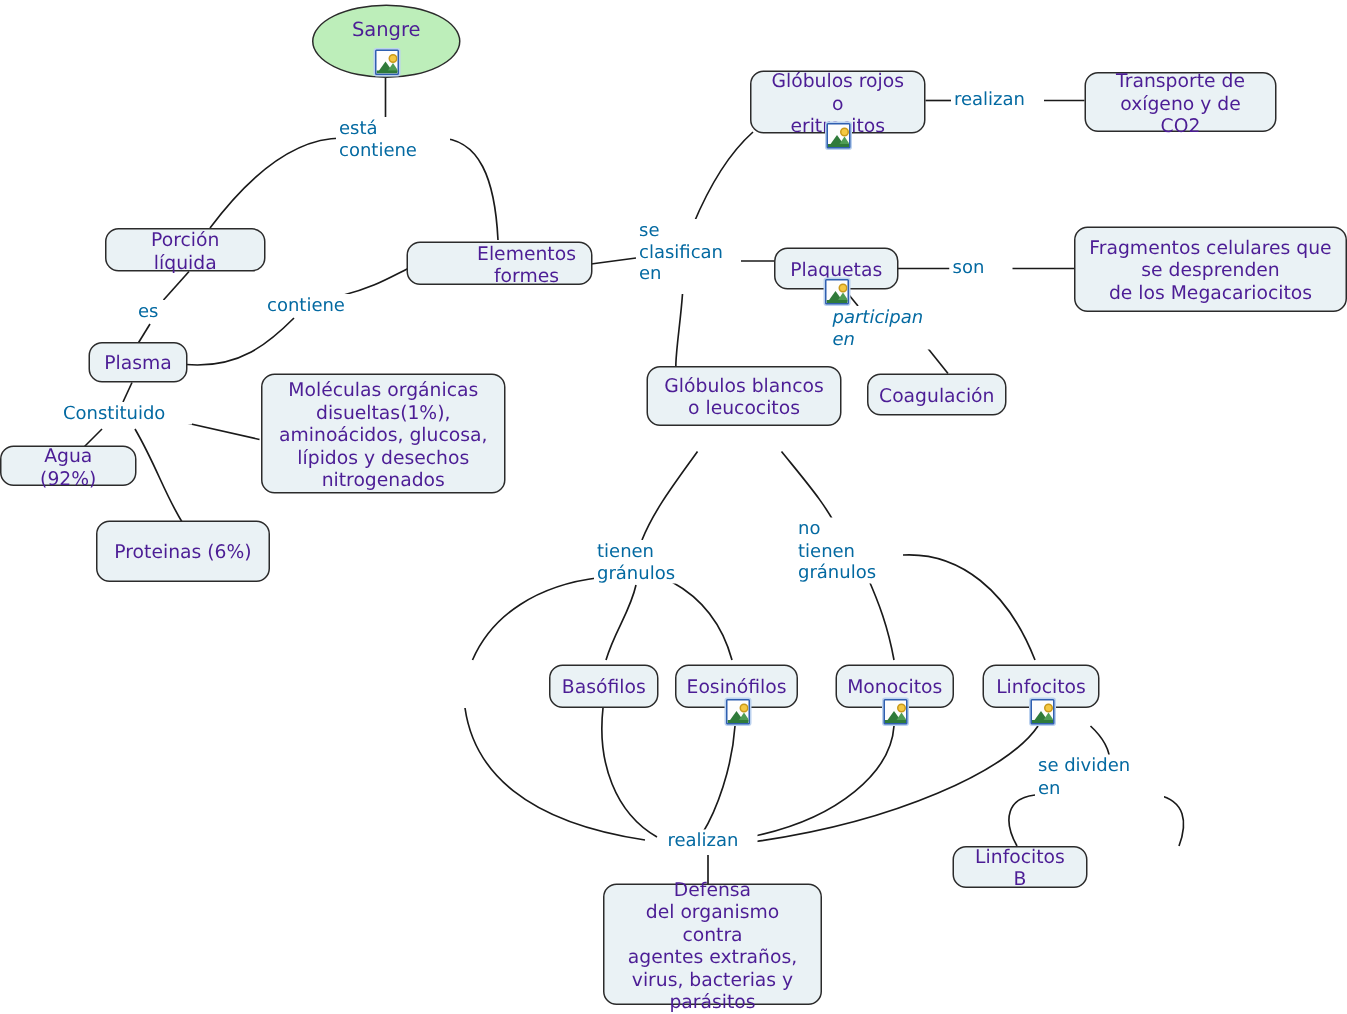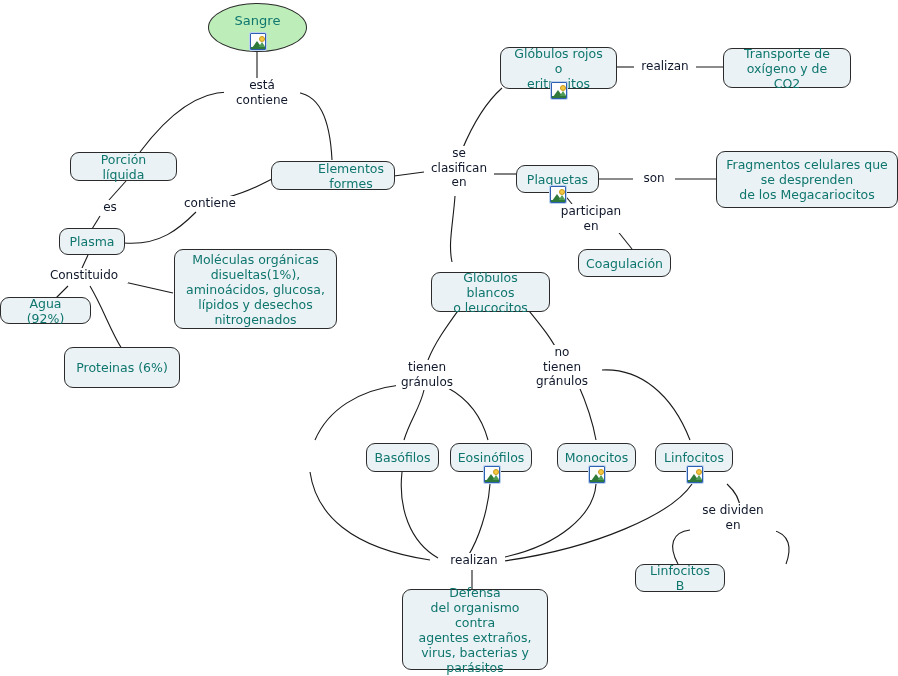--- a/index.html
+++ b/index.html
@@ -13,44 +13,44 @@
   #map{position:absolute;left:0;top:0;width:898px;height:676px;}
   svg.edges{position:absolute;left:0;top:0;width:898px;height:676px;pointer-events:none;}
   svg.edges path,svg.edges line{fill:none;stroke:#1a1a1a;stroke-width:1.1;}
 
   .node{
     position:absolute;
     box-sizing:border-box;
     border:1px solid #2b2b2b;
     background:#eaf2f5;
     border-radius:9px;
-    color:#0f766e;
+    color:#4c1d95;
     font-size:12.5px;
     line-height:15px;
     text-align:center;
     display:flex;
     align-items:center;
     justify-content:center;
     padding:3px 9px;
     white-space:pre-line;
   }
   .node.root{
     border-radius:50%;
     background:#bdeeba;
     border:1px solid #2b2b2b;
     font-size:13px;
     align-items:flex-start;
     padding-top:9px;
   }
   .elabel{
     position:absolute;
-    color:#0f172a;
+    color:#0369a1;
     font-size:12px;
     line-height:14.5px;
-    text-align:center;
+    text-align:left;
     white-space:pre-line;
     background:#ffffff;
     padding:0 2px;
   }
   
   .imgbadge{
     position:absolute;
     width:16px;height:17px;
     box-sizing:border-box;
     border:1px solid #2f5fb0;
@@ -201,21 +201,21 @@
   <div class="node" style="left:716px;top:151px;width:182px;height:57px;">
     <span>Fragmentos celulares que
 se desprenden
 de los Megacariocitos</span>
   </div>
 
   <div class="node" style="left:578px;top:249px;width:93px;height:28px;">
     <span>Coagulación</span>
   </div>
 
-  <div class="node" style="left:431px;top:272px;width:119px;height:40px;align-items:center;">
+  <div class="node" style="left:431px;top:244px;width:130px;height:40px;align-items:center;">
     <span>Glóbulos blancos
 o leucocitos</span>
   </div>
 
 
   <div class="node" style="left:366px;top:443px;width:73px;height:29px;">
     <span>Basófilos</span>
   </div>
 
   <div class="node" style="left:450px;top:443px;width:82px;height:29px;">
@@ -262,21 +262,21 @@
   <div class="elabel" style="left:40px;top:268px;width:84px;">Constituido</div>
 
   <div class="elabel" style="left:424px;top:146px;width:66px;">se
 clasifican
 en</div>
 
   <div class="elabel" style="left:634px;top:59px;width:58px;">realizan</div>
 
   <div class="elabel" style="left:633px;top:171px;width:38px;">son</div>
 
-  <div class="elabel" style="left:553px;top:204px;width:72px;">participan
+  <div class="elabel" style="left:553px;top:204px;width:72px;font-style:italic;">participan
 en</div>
 
   <div class="elabel" style="left:396px;top:360px;width:58px;">tienen
 gránulos</div>
 
   <div class="elabel" style="left:530px;top:345px;width:60px;">no
 tienen
 gránulos</div>
 
   <div class="elabel" style="left:443px;top:553px;width:58px;">realizan</div>

